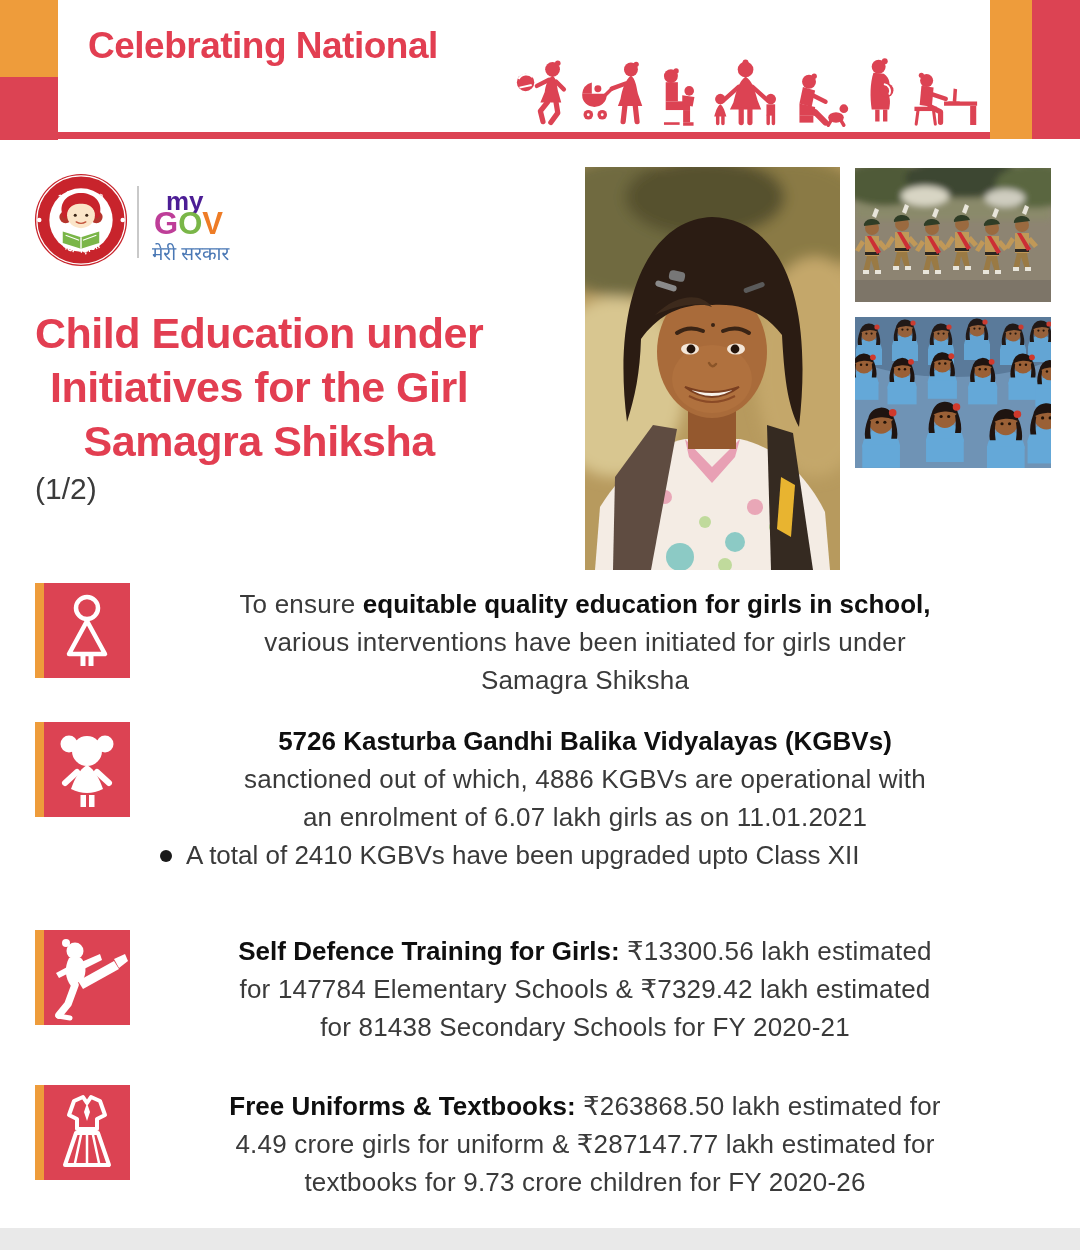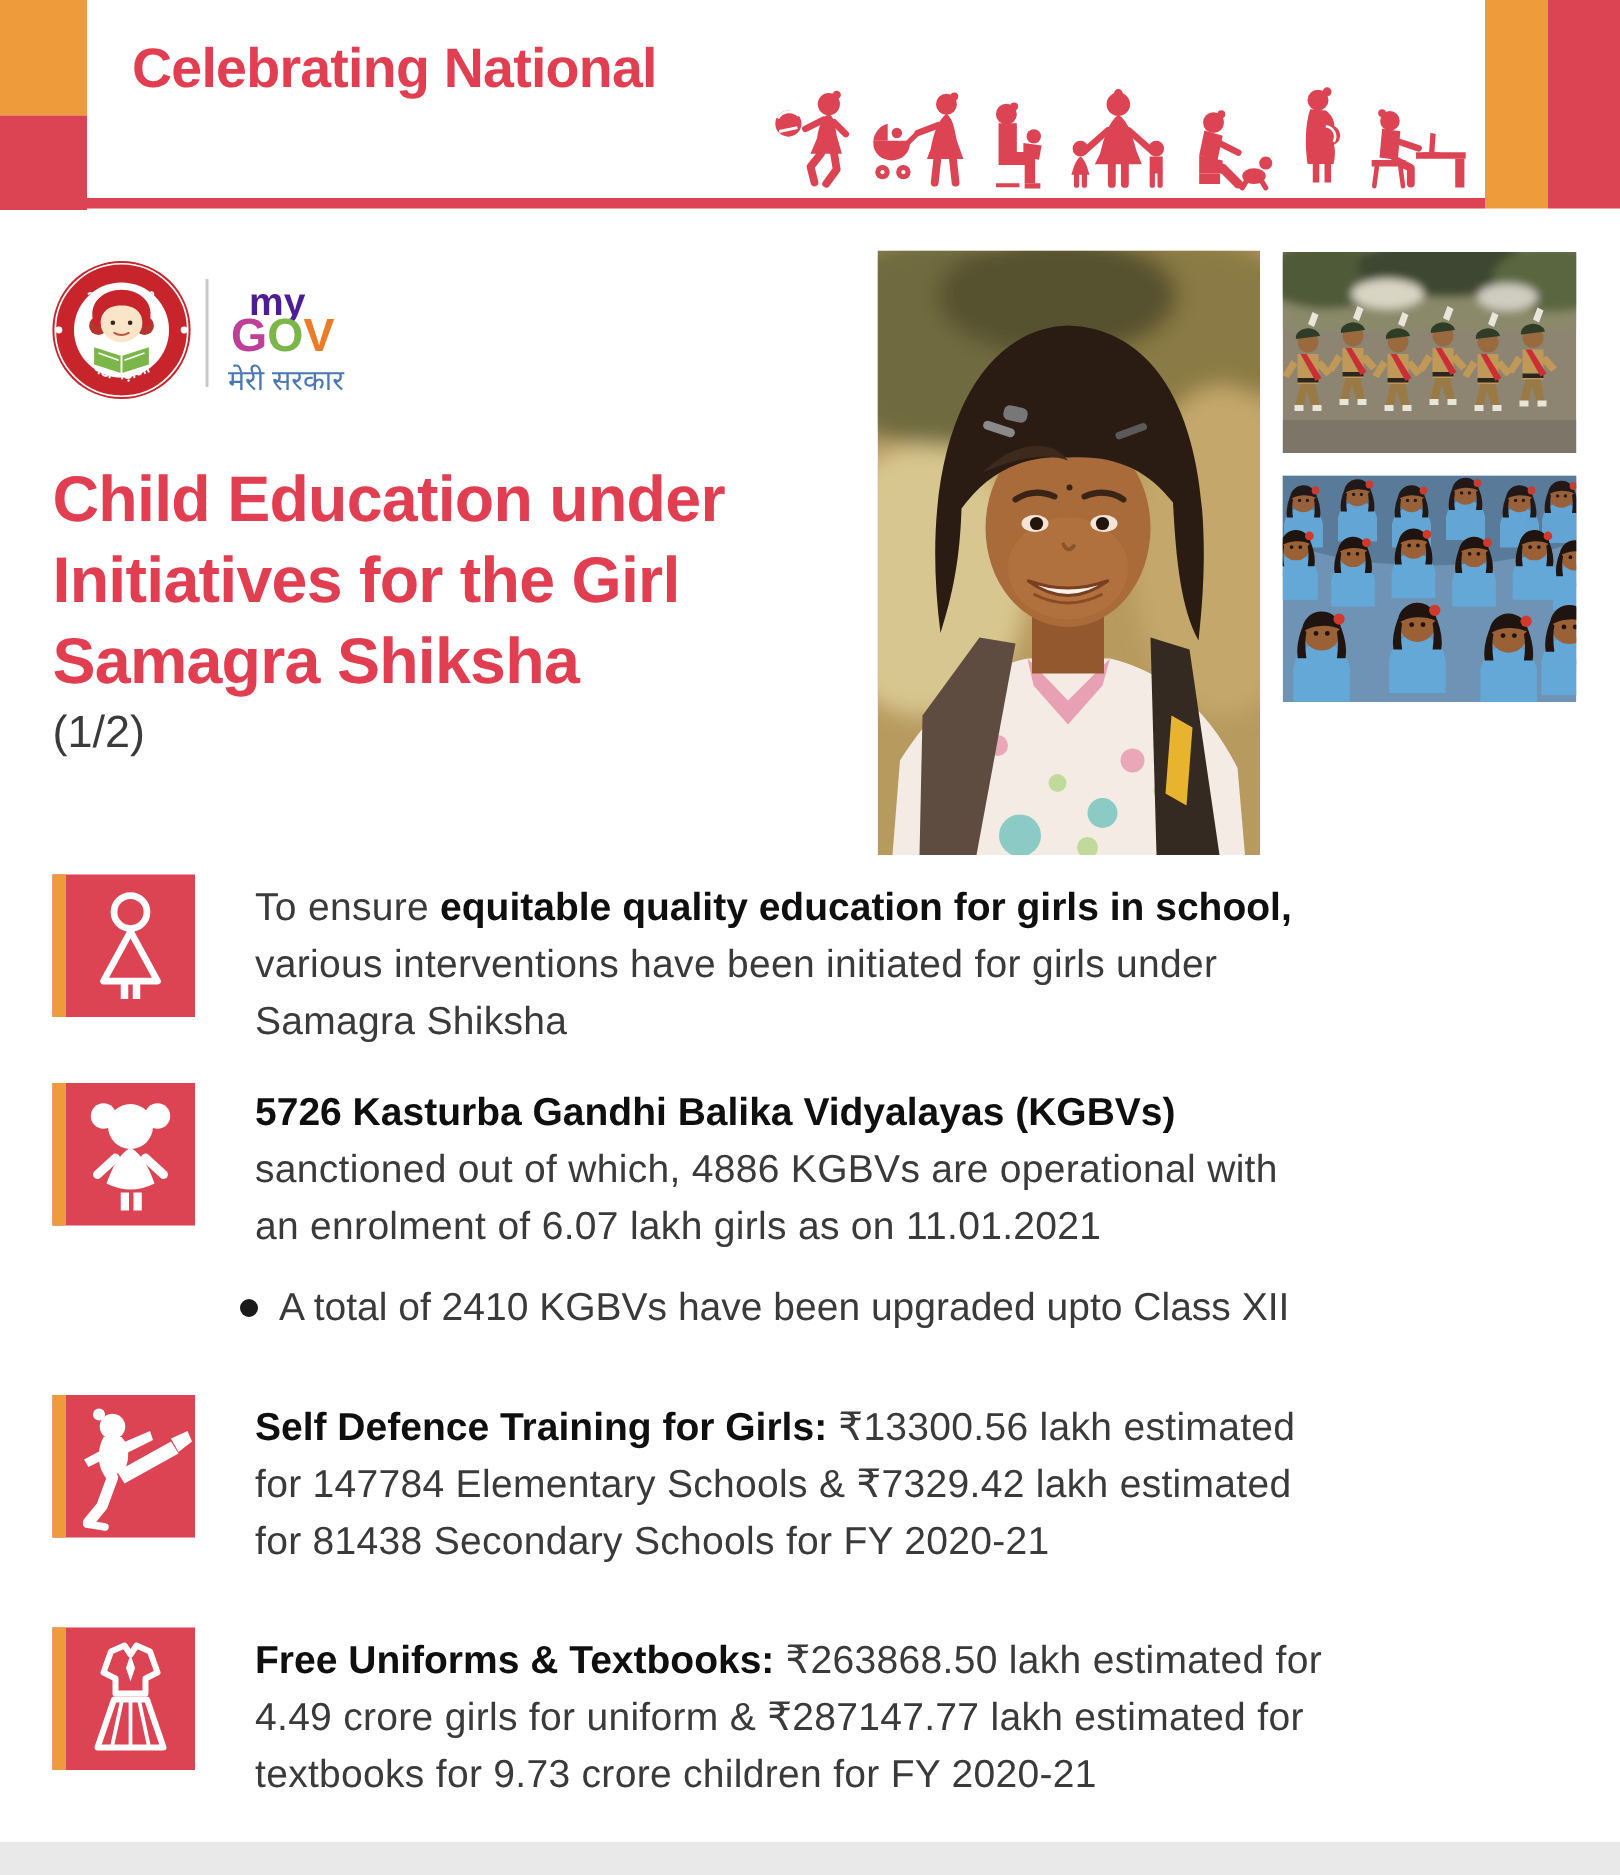--- a/index.html
+++ b/index.html
@@ -1,18 +1,18 @@
 <!DOCTYPE html>
 <html><head>
 <meta charset="utf-8">
 <style>
   * { margin:0; padding:0; box-sizing:border-box; }
   html,body { background:#e9e9e9; }
   body { font-family:"Liberation Sans","DejaVu Sans",sans-serif; }
-  .poster { position:relative; width:1080px; height:1228px; background:#fff; margin:0 auto; overflow:hidden; }
+  .poster { position:relative; width:1080px; height:1228px; background:#fff; margin:0 auto; overflow:hidden;text-align:center; }
 
   
   .hdr-orange-l { position:absolute; left:0; top:0; width:58px; height:77px; background:#EE9C3B; }
   .hdr-red-l    { position:absolute; left:0; top:77px; width:58px; height:63px; background:#DC4353; }
   .hdr-underline{ position:absolute; left:58px; top:132px; width:932px; height:7px; background:#DC4353; }
   .hdr-orange-r { position:absolute; left:990px; top:0; width:42px; height:139px; background:#EE9C3B; }
   .hdr-red-r    { position:absolute; left:1032px; top:0; width:48px; height:139px; background:#DC4353; }
   .hdr-title { position:absolute; left:88px; top:24px; font-weight:700; font-size:37px; line-height:44px; letter-spacing:-0.5px; }
   .hdr-title .l1 { color:#E23E51; display:block; }
   .hdr-title .l2 { color:#F0A23F; display:block; }
@@ -39,21 +39,21 @@
   .photo-cadets { left:855px; top:168px; width:196px; height:134px; }
   .photo-girls  { left:855px; top:317px; width:196px; height:151px; }
   .photo svg { display:block; width:100%; height:100%; }
 
   
   .sq { position:absolute; left:35px; width:95px; height:95px; background:#DC4353; }
   .sq .stripe { position:absolute; left:0; top:0; width:9px; height:95px; background:#EE9C3B; }
   .sq svg { position:absolute; left:9px; top:0; width:86px; height:95px; }
   .blk-text { position:absolute; left:170px; width:830px; font-size:26px; line-height:38px; color:#3a3a3a; font-weight:400; letter-spacing:0.2px; }
   .blk-text b { color:#0f0f0f; font-weight:700; letter-spacing:0; }
-  .bullet-row { position:absolute; left:160px; top:840px; font-size:26px; color:#3a3a3a; display:flex; align-items:center;margin-top:16px; }
+  .bullet-row { position:absolute; left:160px; top:840px; font-size:26px; color:#3a3a3a; display:flex; align-items:center; }
   .bullet-dot { width:12px; height:12px; border-radius:50%; background:#1a1a1a; margin-right:14px; flex:none; }
 </style>
 </head>
 <body>
 
 <div class="poster">
 
   <div class="hdr-orange-l"></div>
   <div class="hdr-red-l"></div>
   <div class="hdr-underline"></div>
@@ -412,16 +412,16 @@
     <svg viewBox="0 0 86 95" fill="none" stroke="#fff" stroke-width="4" stroke-linejoin="round" stroke-linecap="round">
       <path d="M30,16 L39,12 L43,18 L47,12 L56,16 L61,30 L53,34 L53,44 L33,44 L33,34 L25,30 Z"></path>
       <path d="M43,18 L40,27 L43,36 L46,27 Z" fill="#fff" stroke="none"></path>
       <path d="M32,48 L54,48 L65,80 L21,80 Z"></path>
       <path d="M37,50 L31,78 M43,50 L43,78 M49,50 L55,78" stroke-width="2.5"></path>
     </svg>
   </div>
   <p class="blk-text" style="top:1087px">
     <b>Free Uniforms &amp; Textbooks:</b><span> ₹263868.50 lakh estimated for</span><br>
     <span>4.49 crore girls for uniform &amp; ₹287147.77 lakh estimated for</span><br>
-    <span>textbooks for 9.73 crore children for FY 2020-21</span>
+    <span>textbooks for 9.73 crore children for FY 2020-26</span>
   </p>
 
 </div>
 
 </body></html>

